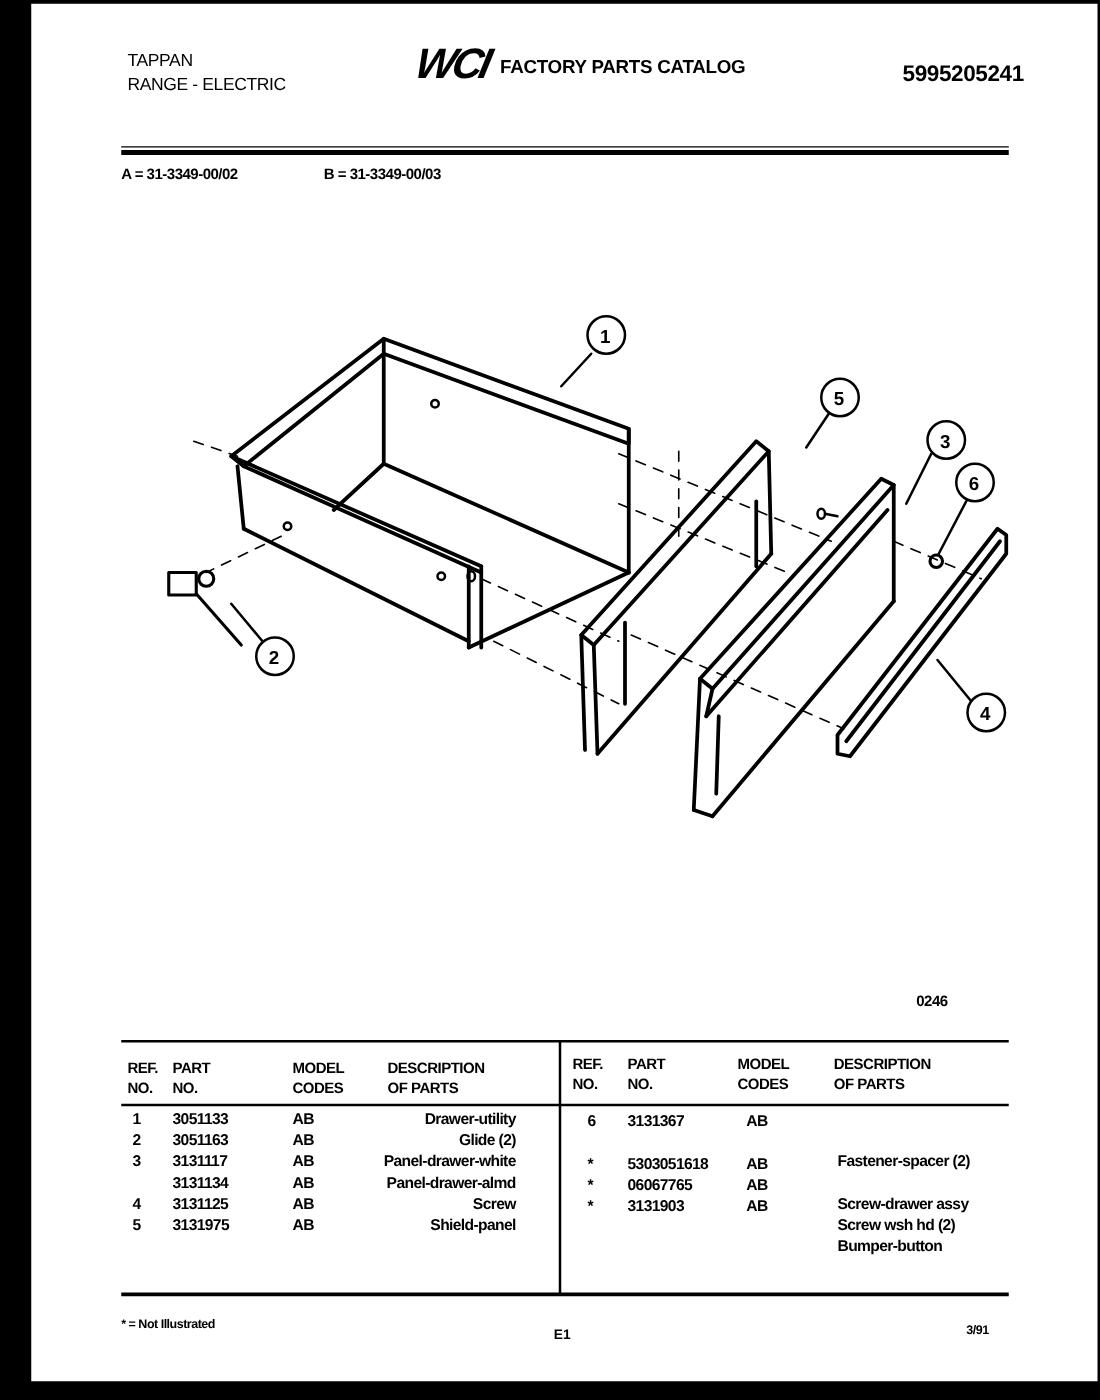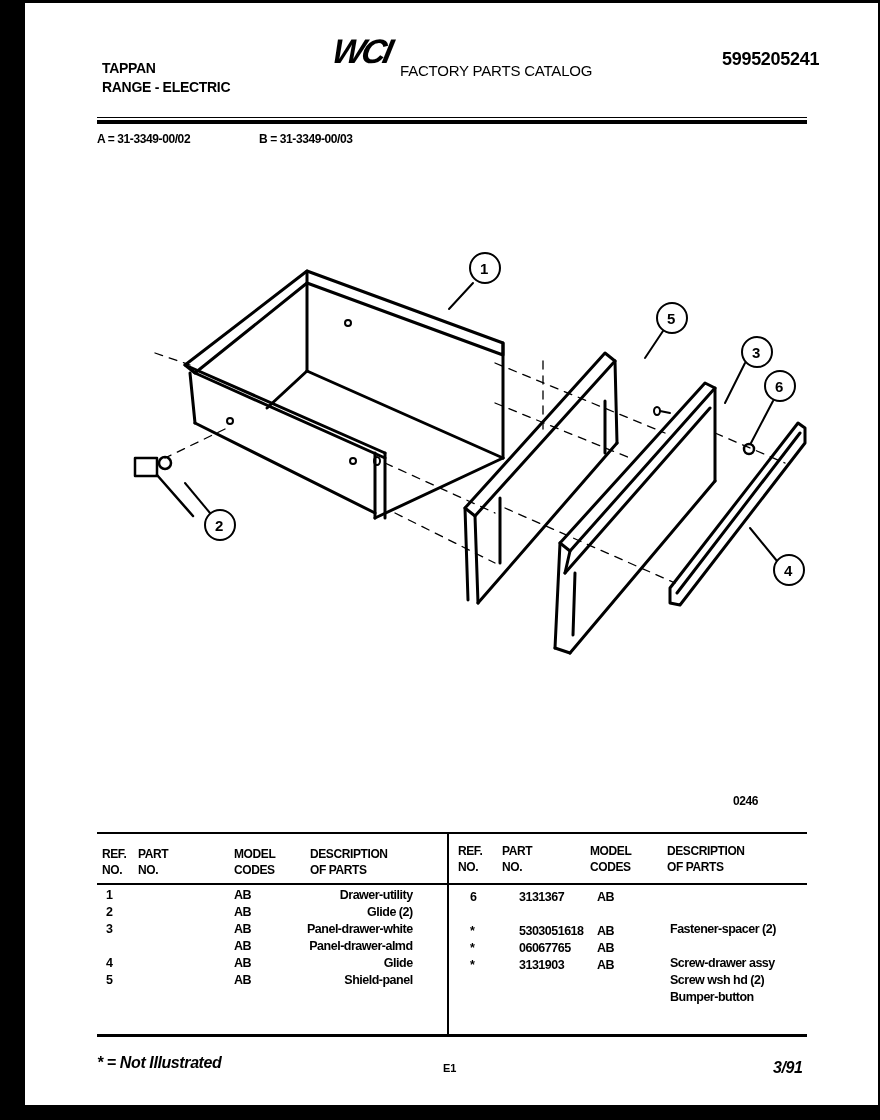--- a/index.html
+++ b/index.html
@@ -5,36 +5,36 @@
   html, body { margin: 0; padding: 0; }
   body {
     width: 880px; height: 1120px; background: #000; position: relative;
     overflow: hidden; font-family: "Liberation Sans", sans-serif; color: #000;
   }
   .page {
     position: absolute; left: 25px; top: 3px; width: 853px; height: 1102px;
     background: #fff;
   }
   .abs { position: absolute; }
-  .hdr-left { left: 77px; top: 36px; font-size: 14px; line-height: 19px; font-weight: bold; letter-spacing: -0.3px; margin-top: 20px; }
+  .hdr-left { left: 77px; top: 36px; font-size: 14px; line-height: 19px; font-weight: normal; letter-spacing: -0.3px; }
   .logo { left: 308px; top: 30px; font-size: 34px; font-weight: bold; font-style: italic; letter-spacing: -3px; transform: skewX(-12deg); line-height: 36px; }
-  .catalog { left: 375px; top: 42px; font-size: 15px; font-weight: normal; letter-spacing: -0.2px; margin-top: 17px; }
+  .catalog { left: 375px; top: 42px; font-size: 15px; font-weight: bold; letter-spacing: -0.2px; }
   .catno { left: 697px; top: 46px; font-size: 18px; font-weight: bold; letter-spacing: -0.3px; text-align: right; }
   .rule-thick { left: 72px; top: 117px; width: 710px; height: 4px; background: #000; }
   .rule-thin { left: 72px; top: 114px; width: 710px; height: 1px; background: #000; }
   .models { top: 129px; font-size: 12px; font-weight: bold; letter-spacing: -0.4px; }
   .diagram { left: 0; top: 140px; width: 853px; height: 640px; }
   .figno { left: 708px; top: 791px; font-size: 12px; font-weight: bold; letter-spacing: -0.4px; }
   .table-top { left: 72px; top: 829px; width: 710px; height: 2px; background: #000; }
   .table-hdr-line { left: 72px; top: 880px; width: 710px; height: 2px; background: #000; }
   .table-bottom { left: 72px; top: 1031px; width: 710px; height: 3px; background: #000; }
   .col-div { left: 422px; top: 829px; width: 2px; height: 204px; background: #000; }
   .th { font-size: 12px; font-weight: bold; line-height: 16px; letter-spacing: -0.4px; }
   .td { font-size: 12.5px; font-weight: bold; letter-spacing: -0.5px; line-height: 17px; }
-  .footer { font-size: 16px; font-weight: bold; letter-spacing: -0.4px; font-style: italic; }
+  .footer { font-size: 10px; font-weight: bold; letter-spacing: -0.4px; }
   .pagecode { left: 418px; top: 1059px; font-size: 11px; font-weight: bold; }
   .callout text { font-family: "Liberation Sans", sans-serif; font-weight: bold; font-size: 15px; }
 </style>
 </head>
 <body>
 
 <div class="page">
 
   <div class="abs hdr-left">
     <div>TAPPAN</div>
@@ -193,45 +193,53 @@
   </div>
 
   <div class="abs td" style="left:81px; top:884px;">
     <div>1</div>
     <div>2</div>
     <div>3</div>
     <div style="height:17px"></div>
     <div>4</div>
     <div>5</div>
   </div>
+  <div class="abs td" style="left:113px; top:884px;">
+    <div>3051133</div>
+    <div>3051163</div>
+    <div>3131117</div>
+    <div>3131134</div>
+    <div>3131125</div>
+    <div>3131975</div>
+  </div>
   <div class="abs td" style="left:209px; top:884px;">
     <div>AB</div>
     <div>AB</div>
     <div>AB</div>
     <div>AB</div>
     <div>AB</div>
     <div>AB</div>
   </div>
   <div class="abs td" style="left:282px; top:884px;text-align:right;">
     <div>Drawer-utility</div>
     <div>Glide (2)</div>
     <div>Panel-drawer-white</div>
     <div>Panel-drawer-almd</div>
-    <div>Glide</div>
+    <div>Screw</div>
     <div>Shield-panel</div>
   </div>
 
   <div class="abs td" style="left:445px; top:886px;">
     <div>6</div>
     <div style="height:17px"></div>
     <div>*</div>
     <div>*</div>
     <div>*</div>
   </div>
-  <div class="abs td" style="left:494px; top:886px;">
+  <div class="abs td" style="left:477px; top:886px;">
     <div>3131367</div>
     <div style="height:17px"></div>
     <div>5303051618</div>
     <div>06067765</div>
     <div>3131903</div>
   </div>
   <div class="abs td" style="left:572px; top:886px;">
     <div>AB</div>
     <div style="height:17px"></div>
     <div>AB</div>

